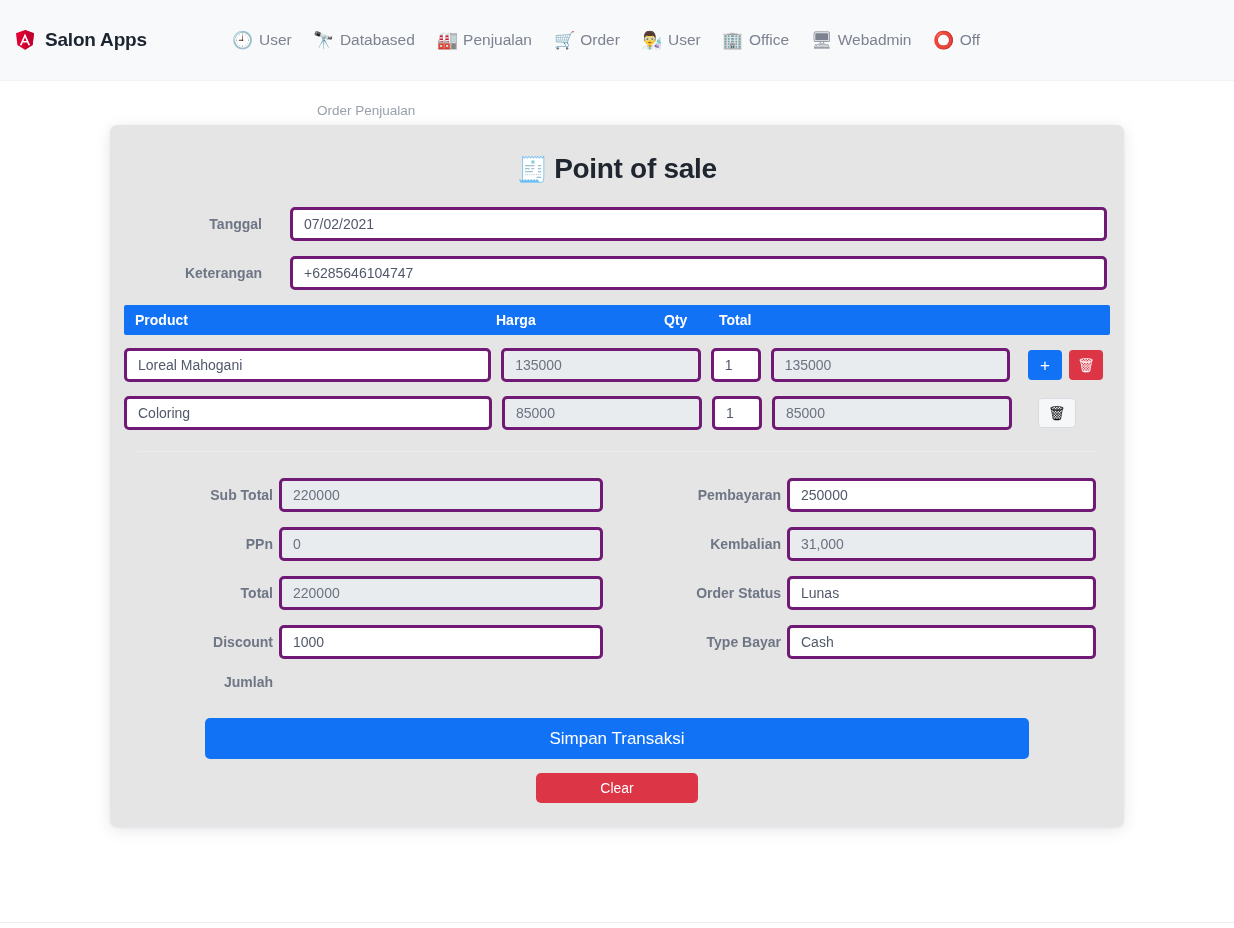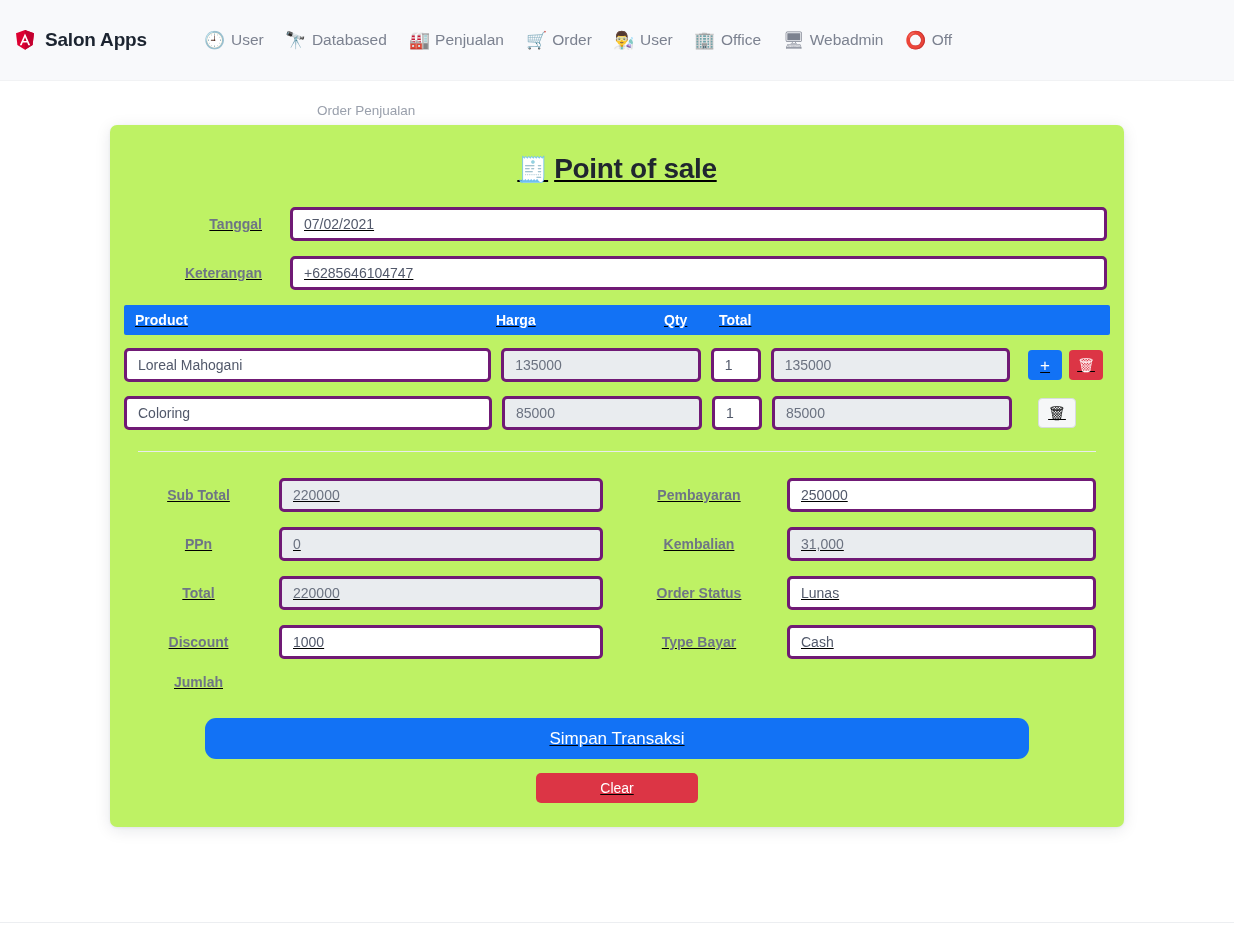--- a/index.html
+++ b/index.html
@@ -15,21 +15,21 @@
   .navbar {
     height: 81px;
     background: #f8f9fb;
     display: flex;
     align-items: center;
     padding: 0 0 0 14px;
     border-bottom: 1px solid #f1f2f4;
   }
   .brand {
     display: flex; align-items: center; gap: 9px;
-    margin-right: 58px;
+    margin-right: 86px;
   }
   .brand-mark {
     width: 22px; height: 23px;
     position: relative;
     display: inline-block;
   }
   .brand-mark svg { display:block; }
   .brand-text {
     font-size: 19px; font-weight: bold; color: #1c2430;
     letter-spacing: -0.2px;
@@ -49,25 +49,24 @@
     position: absolute;
     left: 317px; top: 22px;
     font-size: 13.5px; color: #9aa0ac;
     cursor: pointer;
   }
 
   .card {
     position: absolute;
     left: 110px; top: 44px;
     width: 1014px;
-    background: #bef264;
+    background: #e5e5e5;
     border-radius: 7px;
     box-shadow: 0 3px 16px rgba(23,30,48,0.10), 0 1px 3px rgba(23,30,48,0.06);
     padding: 18px 14px 24px 14px;
-    text-decoration: underline;
   }
 
   .card-title {
     text-align: center;
     font-size: 28px;
     font-weight: bold;
     color: #20262f;
     margin: 10px 0 22px 0;
     letter-spacing: -0.3px;
   }
@@ -142,34 +141,34 @@
 
   .hr {
     border: none; border-top: 1px solid #e9ebee;
     margin: 21px 14px 26px 14px;
   }
 
   
   .totals { display: flex; }
   .tcol { width: 50%; }
   .tlabel {
-    width: 155px; text-align: center; padding-right: 6px;
+    width: 155px; text-align: right; padding-right: 6px;
     font-size: 14px; font-weight: bold; color: #6e7585;
   }
   .tcol-right .tlabel { width: 170px; }
   .tctl { flex: 1; margin-right: 14px; }
 
   
   .btn-primary-wide {
     display: block;
     width: 824px;
     margin: 13px auto 0 auto;
     background: #1272f5;
     color: #ffffff;
-    border: none; border-radius: 11px;
+    border: none; border-radius: 5px;
     height: 41px;
     font-size: 17px;
     font-family: "Liberation Sans", sans-serif;
     cursor: pointer;
   }
   .btn-danger {
     display: block;
     width: 162px;
     margin: 14px auto 0 auto;
     background: #dc3545;

